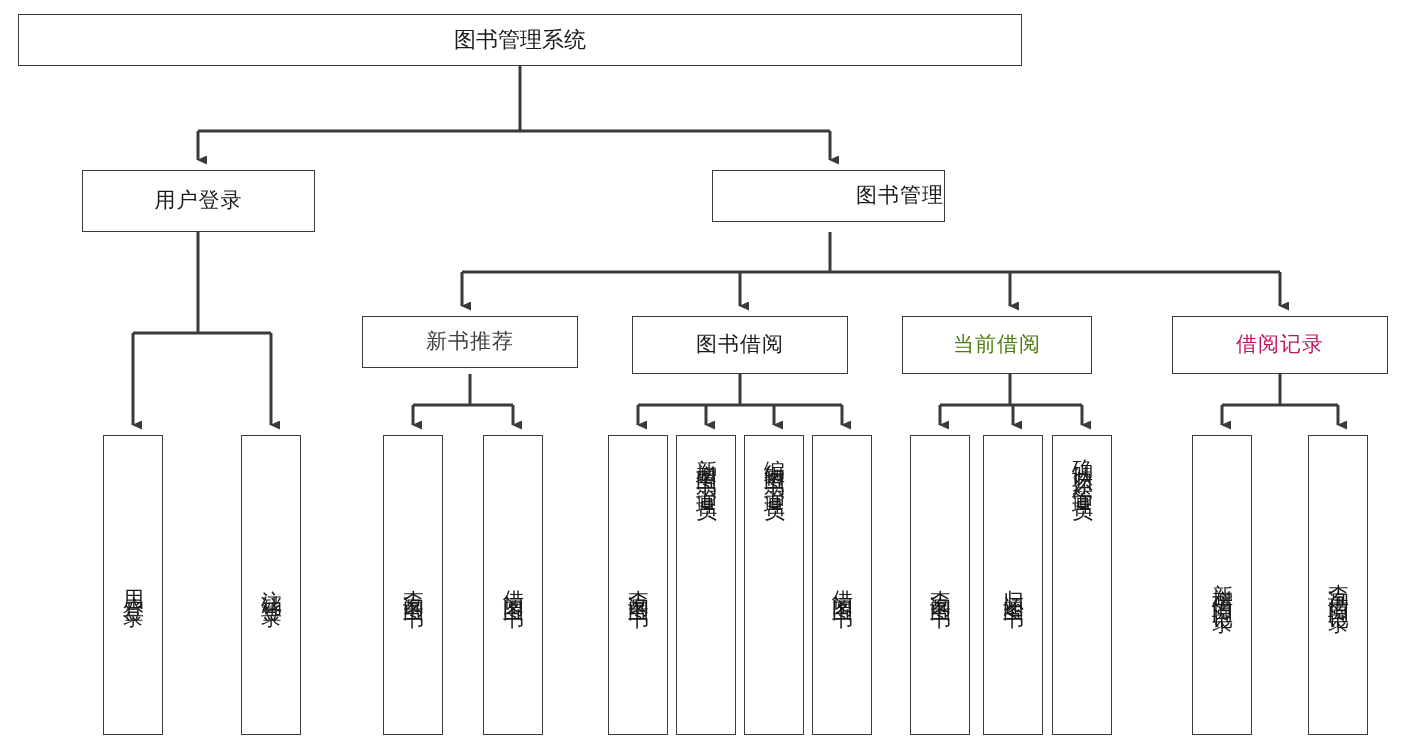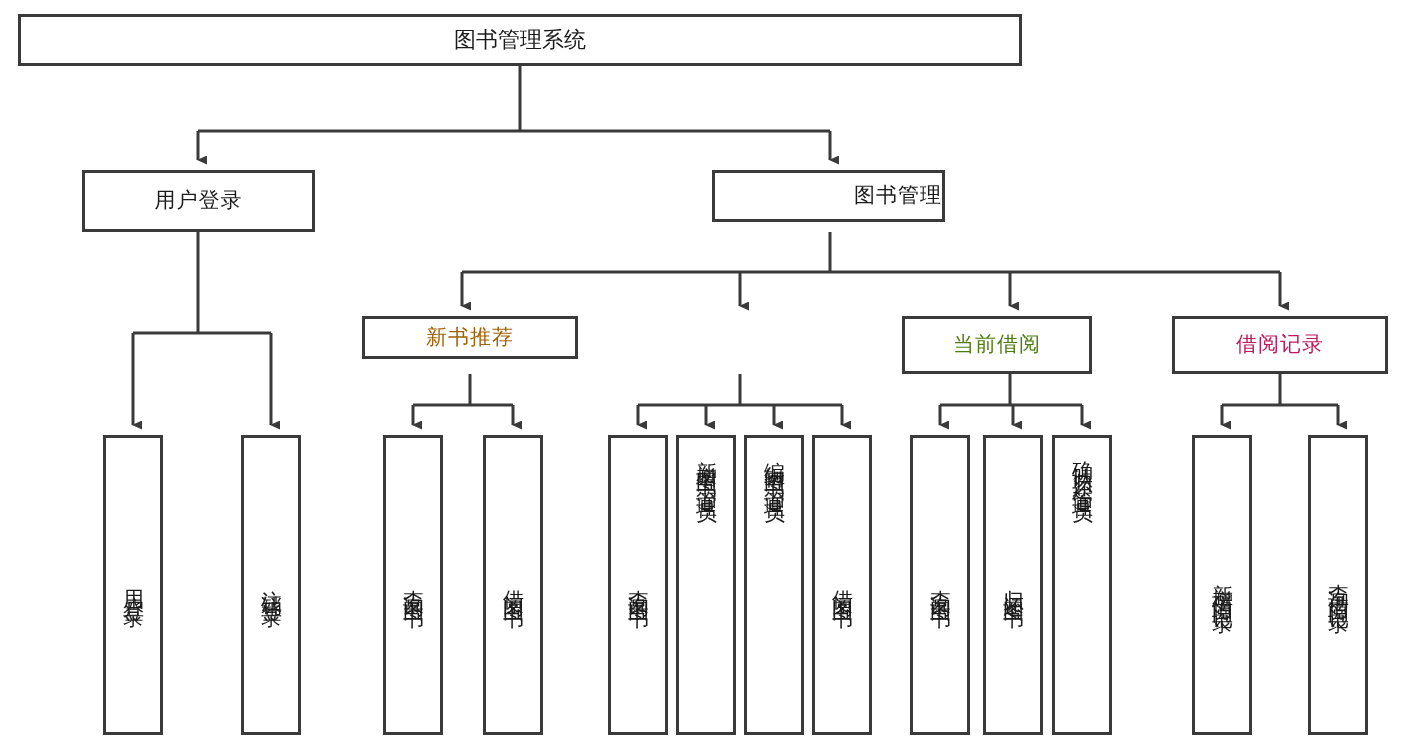--- a/index.html
+++ b/index.html
@@ -19,21 +19,21 @@
     position: absolute;
     left: 0;
     top: 0;
     width: 1405px;
     height: 747px;
     pointer-events: none;
   }
   .node {
     position: absolute;
     box-sizing: border-box;
-    border: 3px solid #4d7c0f;
+    border: 1px solid #4d7c0f;
     background: #ffffff;
     display: flex;
     align-items: center;
     justify-content: center;
     color: #1a1a1a;
   }
   .node.h {
     font-size: 21px;
     line-height: 1.2;
     letter-spacing: 1px;
@@ -138,22 +138,25 @@
     <span>图书管理系统</span>
   </div>
 
   <div class="node h" id="node-l2-0" style="left: 82px; top: 170px; width: 233px; height: 62px; border-color: rgb(58, 58, 58); color: rgb(26, 26, 26); background: rgb(255, 255, 255);">
     <span>用户登录</span>
   </div>
   <div class="node h" id="node-l2-1" style="left: 712px; top: 170px; width: 233px; height: 52px; border-color: rgb(58, 58, 58); color: rgb(26, 26, 26); background: rgb(255, 255, 255); justify-content: flex-end;">
     <span>图书管理</span>
   </div>
 
-  <div class="node h" id="node-l3-0" style="left: 362px; top: 316px; width: 216px; height: 43px; border-color: rgb(58, 58, 58); color: #a16207; background: rgb(255, 255, 255);">
+  <div class="node h" id="node-l3-0" style="left: 362px; top: 316px; width: 216px; height: 52px; border-color: rgb(58, 58, 58); color: #404040; background: rgb(255, 255, 255);">
     <span>新书推荐</span>
+  </div>
+  <div class="node h" id="node-l3-1" style="left: 632px; top: 316px; width: 216px; height: 58px; border-color: rgb(58, 58, 58); color: rgb(26, 26, 26); background: rgb(255, 255, 255);">
+    <span>图书借阅</span>
   </div>
   <div class="node h" id="node-l3-2" style="left: 902px; top: 316px; width: 190px; height: 58px; border-color: rgb(58, 58, 58); color: #4d7c0f; background: rgb(255, 255, 255);">
     <span>当前借阅</span>
   </div>
   <div class="node h" id="node-l3-3" style="left: 1172px; top: 316px; width: 216px; height: 58px; border-color: rgb(58, 58, 58); color: #be185d; background: rgb(255, 255, 255);">
     <span>借阅记录</span>
   </div>
 
   <div class="node v" id="node-leaf-0" style="left: 103px; top: 435px; width: 60px; height: 300px; border-color: rgb(58, 58, 58); color: rgb(26, 26, 26); background: rgb(255, 255, 255);">
     <div class="vcenterwrap">

